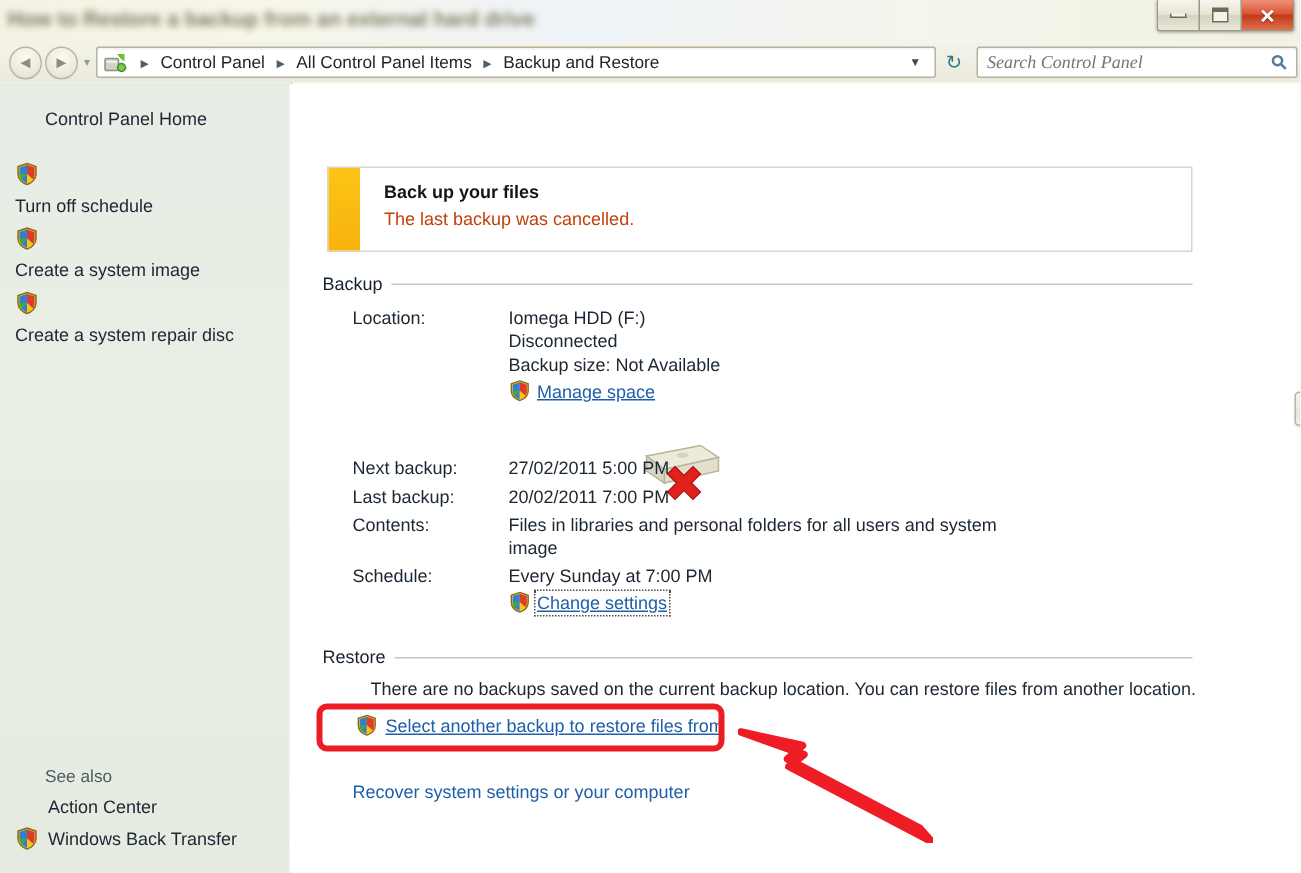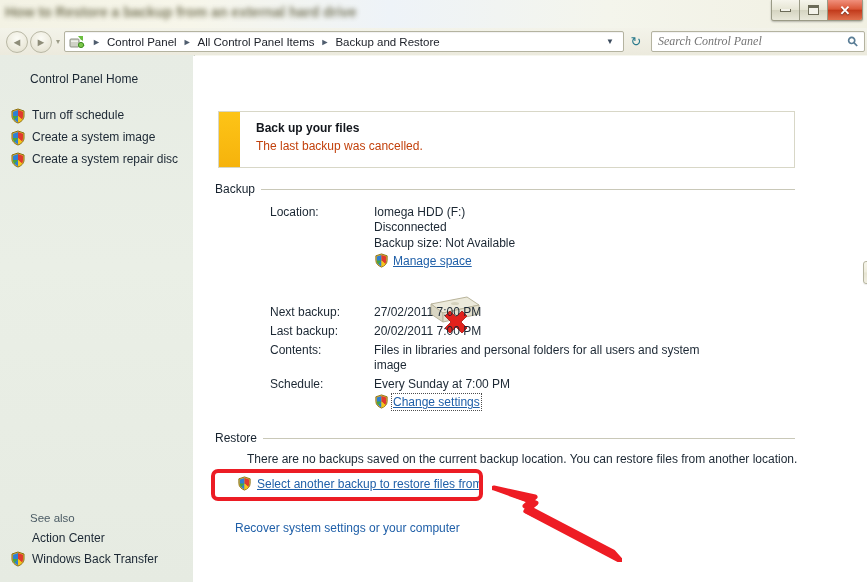--- a/index.html
+++ b/index.html
@@ -204,20 +204,21 @@
     font-size: 12px;
     color: #1b2733;
   }
   .sb-list { position: absolute; left: 8px; top: 50px; width: 184px; }
   .sb-item {
     display: flex; align-items: flex-start;
     gap: 6px;
     padding: 3px 2px;
     font-size: 12px;
     color: #1b2733;
+    flex-direction: column;
   }
   .sb-item .lbl { line-height: 1.15; padding-top: 1px; }
   .sb-bottom { position: absolute; left: 8px; bottom: 12px; width: 184px; }
   .sb-seealso {
     font-size: 11.5px;
     color: #4b5b64;
     padding: 2px 2px 4px 22px;
   }
   .sb-b-item {
     display: flex; align-items: center; gap: 6px;
@@ -287,21 +288,20 @@
   .section .sec-rule {
     flex: 1; height: 1px; background: #c9c8b8;
   }
 
   
   .det-row {
     position: absolute;
     display: flex;
     font-size: 12px;
     color: #1b2733;
-    margin-left: 35px;
   }
   .det-label { width: 104px; flex: 0 0 104px; }
   .det-val { }
   .det-val .line { line-height: 1.28; }
 
   .linkrow {
     display: flex; align-items: center; gap: 3px;
     margin-top: 2px;
   }
   .ui-link {
@@ -558,21 +558,21 @@
       </svg>
     </div>
 
     <div class="backup-btn">
       
       
     </div>
 
     <div class="det-row" style="left:42px; top:249px;">
       <span class="det-label">Next backup:</span>
-      <span class="det-val">27/02/2011 7:00 PM</span>
+      <span class="det-val">27/02/2011 5:00 PM</span>
     </div>
 
     <div class="det-row" style="left:42px; top:268px;">
       <span class="det-label">Last backup:</span>
       <span class="det-val">20/02/2011 7:00 PM</span>
     </div>
 
     <div class="det-row" style="left:42px; top:287px;">
       <span class="det-label">Contents:</span>
       <span class="det-val">

